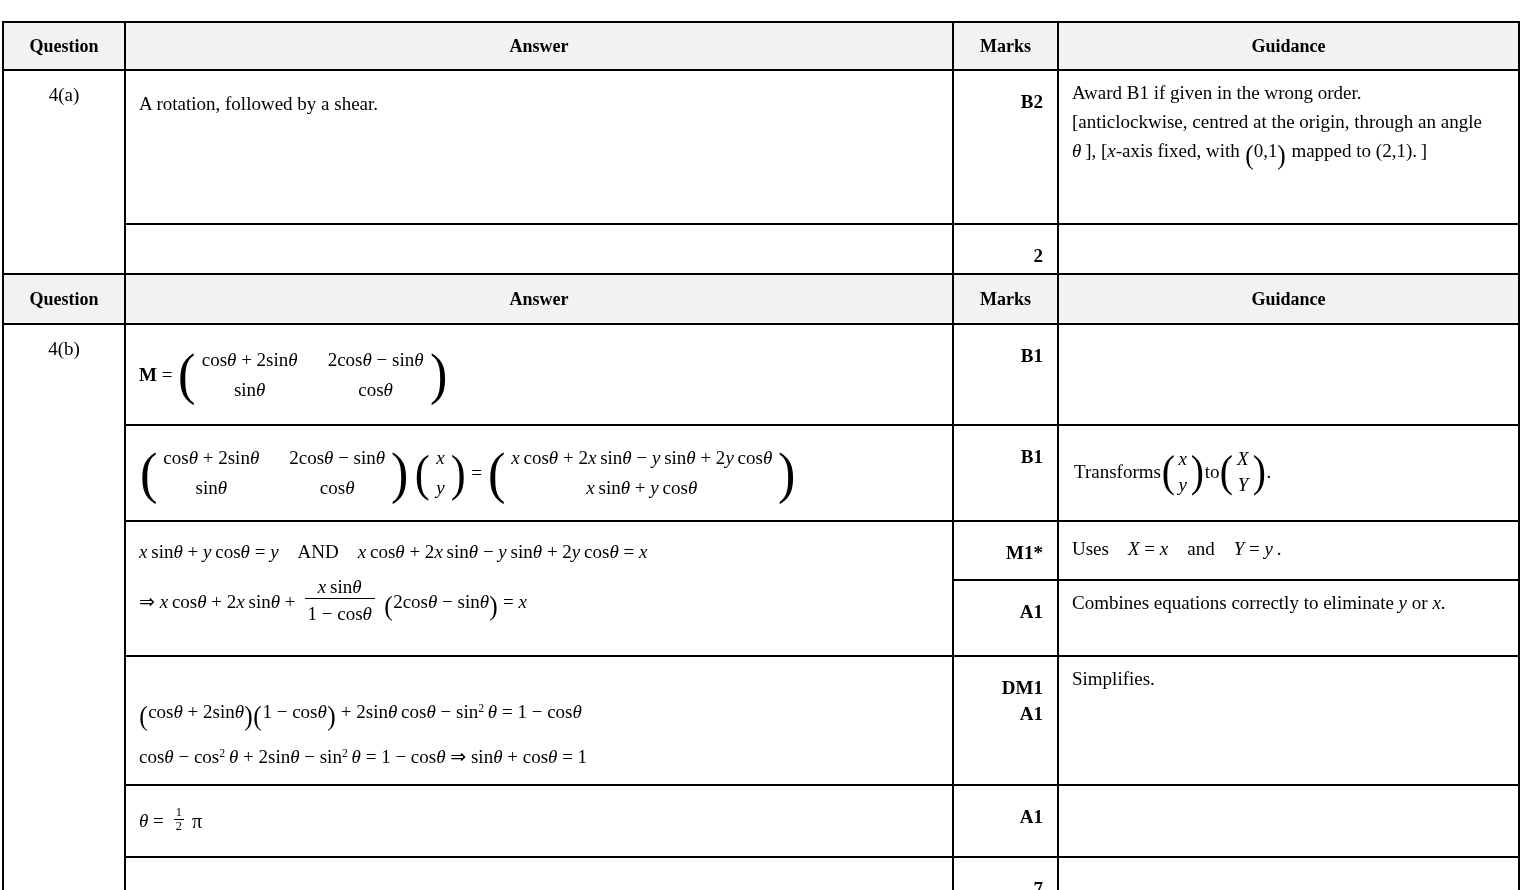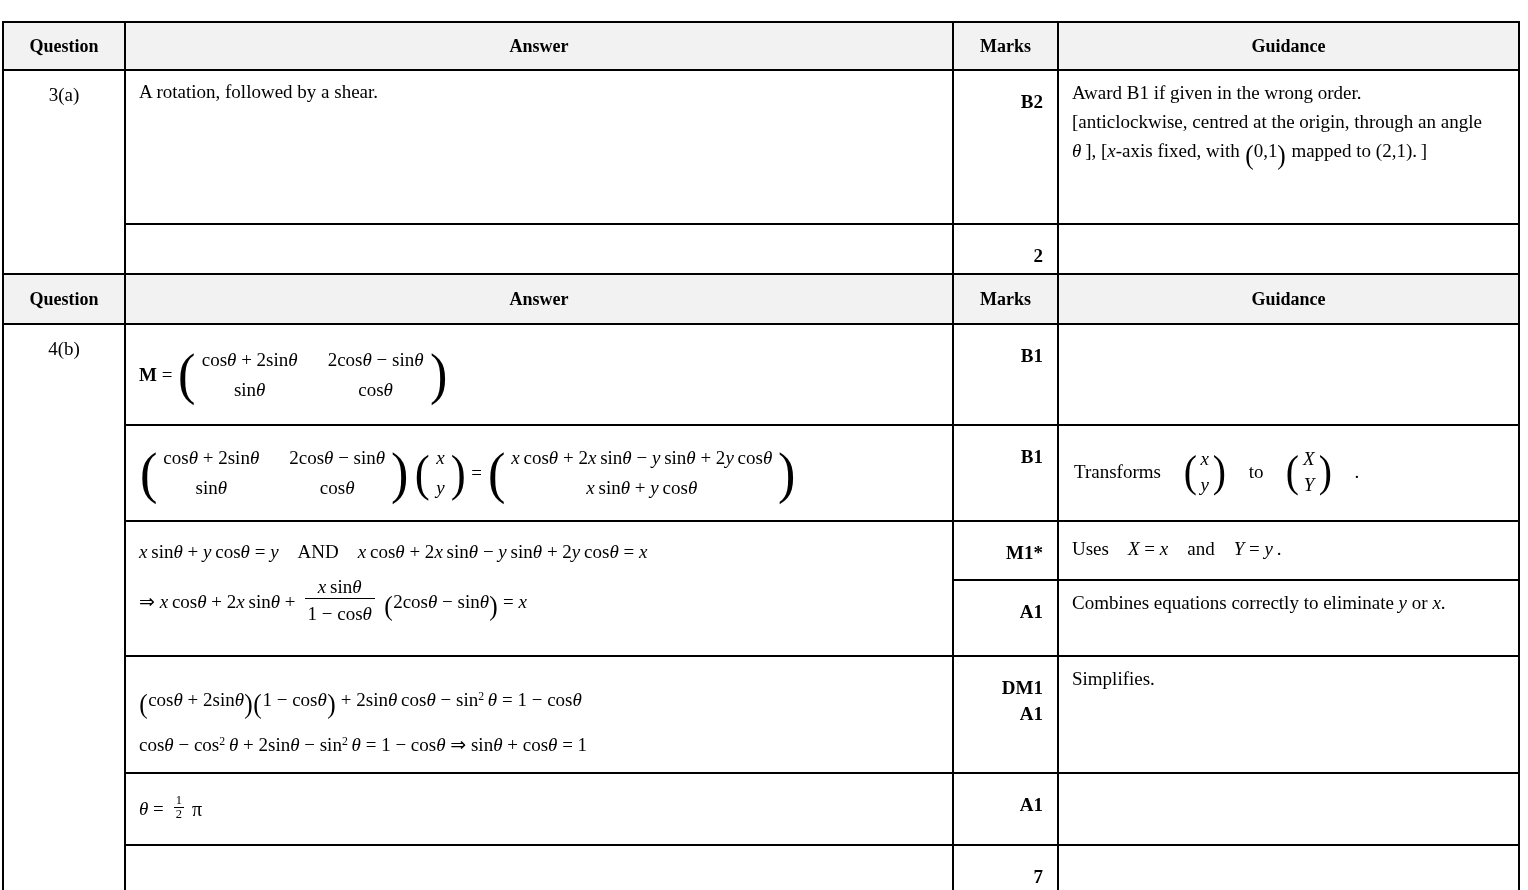--- a/index.html
+++ b/index.html
@@ -4,21 +4,21 @@
 <style>
   html,body{margin:0;padding:0;background:#fff;}
   body{width:1528px;height:890px;overflow:hidden;color:#000;font-family:"Liberation Serif",serif;}
   .sheet{padding:21px 0 0 2px;}
   table{border-collapse:collapse;table-layout:fixed;width:1516px;}
   table.t2{margin-top:-2px;}
   td,th{border:2px solid #000;overflow:hidden;}
   th{background:#f2f2f2;font-size:18px;font-weight:bold;text-align:center;vertical-align:middle;padding:0;}
   td.q{font-size:19px;text-align:center;vertical-align:top;padding-top:13px;}
   td.a{font-size:19px;vertical-align:middle;padding:4px 8px 4px 13px;}
-  td.a.top{vertical-align:top;padding-top:10px;}
+  td.a.top{vertical-align:top;padding-top:22px;}
   td.mk{font-size:19px;font-weight:bold;text-align:right;vertical-align:top;padding:18px 14px 0 4px;line-height:1.35;}
   td.gd{font-size:19px;vertical-align:top;padding:8px 10px 4px 13px;line-height:1.52;margin-top:6px;}
   td.gd.mid{vertical-align:middle;padding-top:2px;}
   i{font-family:"Liberation Serif",serif;}
   sup{font-size:0.62em;line-height:0;vertical-align:0.55em;}
   .math{font-size:19px;}
   .mline{display:flex;align-items:center;gap:5px;flex-wrap:nowrap;}
   .stack>div{margin:4px 0;}
   .stack2>div{margin:22px 0 12px 0;}
   .mat{display:inline-flex;align-items:center;}
@@ -27,21 +27,21 @@
   .p-md{font-size:50px;}
   .p-sm{font-size:44px;}
   .g2{display:inline-grid;grid-template-columns:auto auto;column-gap:30px;justify-items:center;line-height:30px;padding:0 5px;text-align:center;}
   .g1{display:inline-grid;justify-items:center;line-height:30px;padding:0 5px;text-align:center;}
   .vecg{display:inline-grid;justify-items:center;line-height:26px;padding:0 3px;text-align:center;}
   .frac{display:inline-flex;flex-direction:column;align-items:center;line-height:23px;margin:8px 4px;vertical-align:middle;}
   .frac .den{border-top:1.4px solid #000;padding:3px 3px;}
   .frac.sm{font-size:12.5px;line-height:13px;margin:0 3px 0 5px;transform:translateY(-2px);}
   .frac.sm .den{border-top:1px solid #000;padding:0 2px;}
   .tp{font-size:1.45em;line-height:0;vertical-align:-0.27em;display:inline-block;transform:scaleX(0.92);}
-  .gflex{display:flex;align-items:center;gap:22px;font-size:19px;padding-left:2px;}
+  .gflex{display:flex;align-items:center;gap:0;font-size:19px;padding-left:2px;}
   .pi{font-size:20px;}
 </style>
 </head>
 <body>
 
 <div class="sheet">
 
   <table class="t1">
     <colgroup>
         <col style="width:122px">
@@ -50,21 +50,21 @@
         <col style="width:461px">
       </colgroup>
     <tbody>
         <tr style="height:48px">
       <th>Question</th>
       <th>Answer</th>
       <th>Marks</th>
       <th>Guidance</th>
     </tr>
     <tr style="height:154px">
-      <td class="q" rowspan="2">3(a)</td>
+      <td class="q" rowspan="2">4(a)</td>
       <td class="a top">A rotation, followed by a shear.</td>
       <td class="mk">B2</td>
       <td class="gd">Award B1 if given in the wrong order.<br>[anticlockwise, centred at the origin, through an angle <i>θ</i> ], [<i>x</i>-axis fixed, with <span class="tp">(</span>0,1<span class="tp">)</span> mapped to (2,1). ]</td>
     </tr>
     <tr style="height:50px">
       <td class="a"></td>
       <td class="mk">2</td>
       <td class="gd"></td>
     </tr>
   </tbody>

